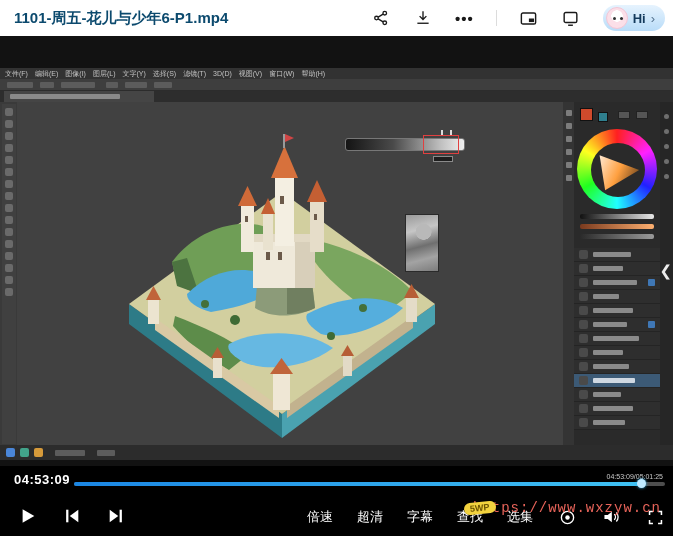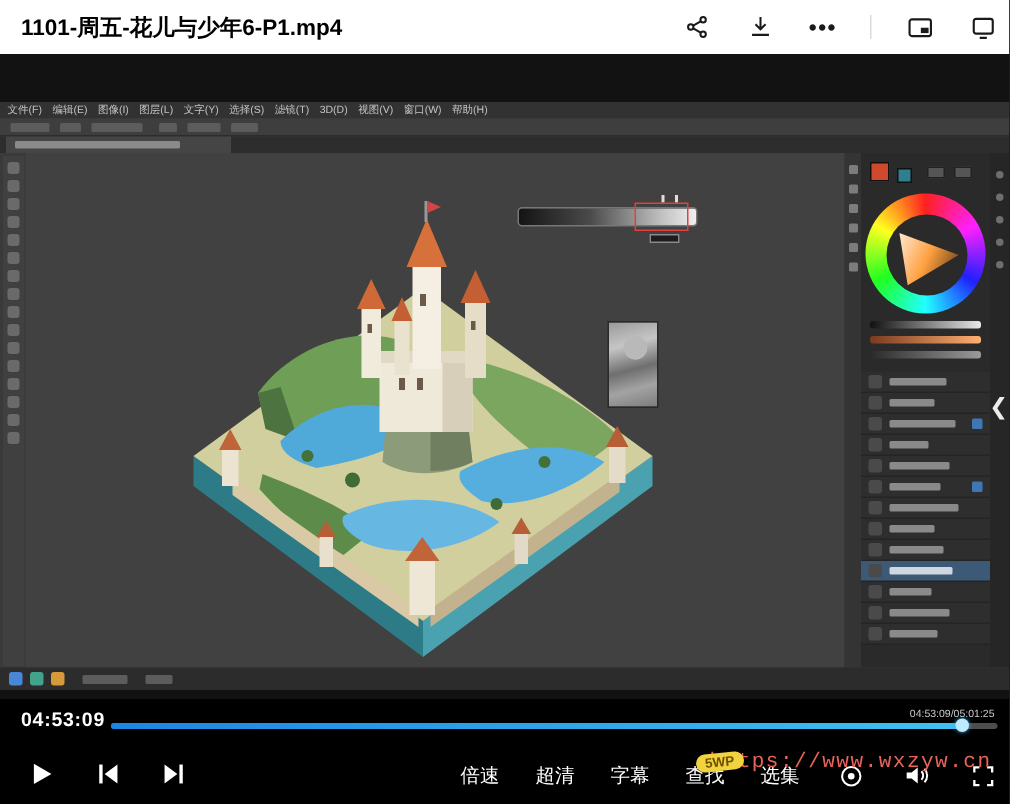--- a/index.html
+++ b/index.html
@@ -1,21 +1,21 @@
 <!DOCTYPE html>
 <html><head>
 <meta charset="utf-8">
 <style>
   * { margin:0; padding:0; box-sizing:border-box; }
   html,body { background:#222; }
   .page { position:relative; width:673px; height:536px; background:#000; font-family:"Liberation Sans", sans-serif; overflow:hidden; }
 
   
   .top-bar { position:absolute; top:0; left:0; width:673px; height:36px; background:#ffffff; display:flex; align-items:center; z-index:10; }
-  .vtitle { margin-left:14px; font-size:15px; font-weight:700; color:#000000; white-space:nowrap; }
+  .vtitle { margin-left:14px; font-size:15px; font-weight:700; color:#0c4a6e; white-space:nowrap; }
   .top-actions { margin-left:auto; margin-right:8px; display:flex; align-items:center; gap:22px; }
   .tb-icon { width:20px; height:20px; display:flex; align-items:center; justify-content:center; color:#1a1a1a; cursor:pointer; }
   .tb-icon svg { display:block; }
   .more-dots { font-size:15px; font-weight:700; letter-spacing:1px; color:#1a1a1a; cursor:pointer; }
   .tb-divider { width:1px; height:16px; background:#dcdcdc; }
   .user-pill { display:flex; align-items:center; gap:5px; height:26px; padding:0 10px 0 3px; border-radius:14px;
       background:linear-gradient(180deg,#e6f3fe,#b9dcf8); cursor:pointer; }
   .avatar { width:22px; height:22px; border-radius:50%; border:1px solid #f3c6d6; position:relative;
       background:radial-gradient(circle at 50% 40%, #ffffff 0 36%, #fbdfe8 37% 100%); }
   .avatar:before { content:""; position:absolute; left:6px; top:9px; width:3px; height:3px; border-radius:50%; background:#333; box-shadow:7px 0 0 #333; }
@@ -135,20 +135,25 @@
         <svg width="19" height="19" viewBox="0 0 24 24" fill="none" stroke="currentColor" stroke-width="1.8">
           <rect x="3" y="5" width="18" height="14" rx="2"></rect>
             <rect x="12.5" y="12" width="6.5" height="4.5" fill="currentColor" stroke="none"></rect>
         </svg>
       </div>
       <div class="tb-icon">
         <svg width="19" height="19" viewBox="0 0 24 24" fill="none" stroke="currentColor" stroke-width="1.8">
           <rect x="4" y="4.5" width="16" height="12.5" rx="2"></rect>
             <path d="M9 20.5h6"></path>
         </svg>
+      </div>
+      <div class="user-pill">
+        <div class="avatar"></div>
+        <span class="hi">Hi</span>
+        <span class="pill-chev">›</span>
       </div>
     </div>
   </header>
 
   <div class="video">
     <div class="app">
 
       <div class="menubar">
           <span>文件(F)</span>
           <span>编辑(E)</span>

